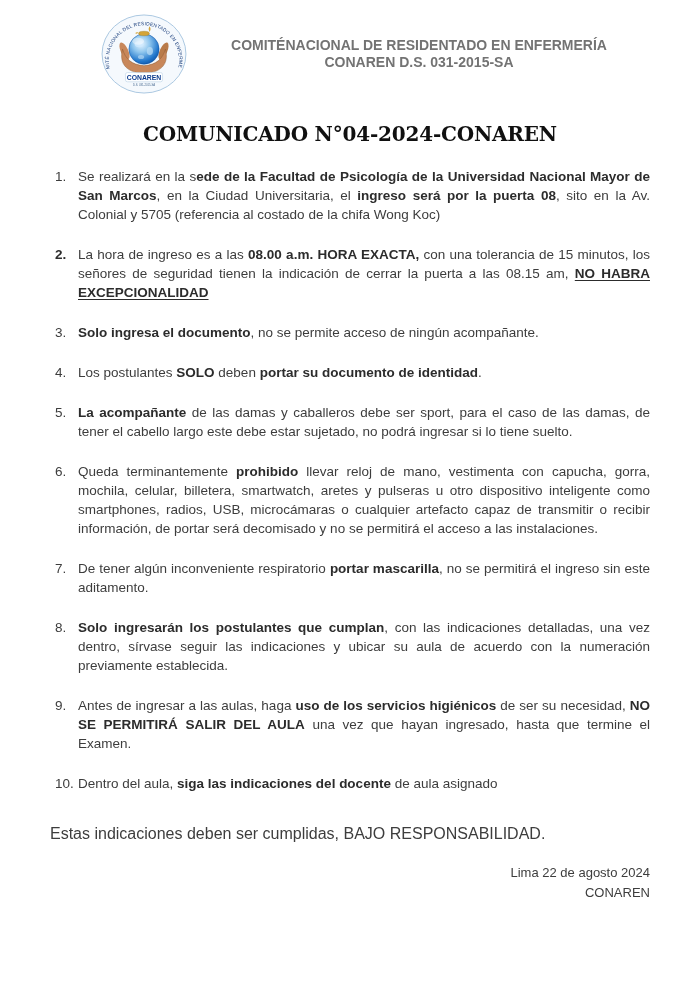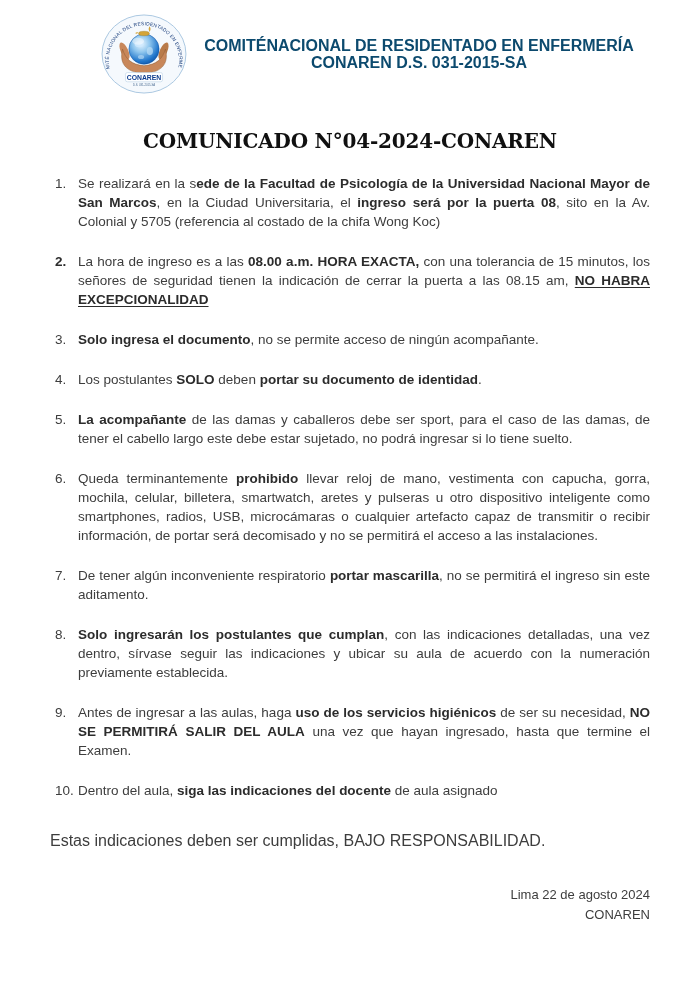--- a/index.html
+++ b/index.html
@@ -5,36 +5,36 @@
   html,body{margin:0;padding:0;background:#ffffff;}
   .page{
     width:700px;height:1006px;box-sizing:border-box;
     padding:14px 50px 16px 50px;margin:0 auto;background:#fff;
     font-family:"Liberation Sans",sans-serif;color:#3d3d3d;
     overflow:hidden;position:relative;
   }
   .doc-header{display:flex;align-items:center;}
   .logo{width:88px;height:80px;margin-left:50px;flex:0 0 auto;}
   .logo svg{width:100%;height:100%;display:block;}
-  .org-lines{flex:1;text-align:center;color:#0c4a6e;font-size:16px;line-height:17px;font-weight:600;}
+  .org-lines{flex:1;text-align:center;color:#737373;font-size:14px;line-height:17px;font-weight:600;}
   .title{
     text-align:center;font-family:"DejaVu Serif","Liberation Serif",serif;
-    font-weight:bold;font-size:20px;color:#101010;margin:35px 0 0 0;letter-spacing:-0.2px;
+    font-weight:bold;font-size:20px;color:#101010;margin:28px 0 0 0;letter-spacing:-0.2px;
   }
   .intro{margin:20px 0 0 0;font-size:13.5px;line-height:19px;text-align:justify;}
   .items{margin:21px 0 0 0;padding:0;list-style:none;}
   .item{display:flex;margin-top:21px;font-size:13.5px;line-height:19px;}
   .item:first-child{margin-top:0;}
   .item .num{flex:0 0 28px;box-sizing:border-box;padding-left:5px;}
   .item .num.bold{font-weight:bold;color:#2c2c2c;}
   .item .txt{flex:1;text-align:justify;}
   .b{font-weight:bold;color:#2c2c2c;}
   .u{text-decoration:underline;text-underline-offset:2px;}
   .note{margin:32px 0 0 0;font-size:16px;color:#3d3d3d;}
-  .signoff{margin-top:35px;text-align:right;font-size:13px;line-height:20px;color:#3d3d3d;}
+  .signoff{margin-top:20px;text-align:right;font-size:13px;line-height:20px;color:#3d3d3d;}
 </style>
 </head>
 <body>
 
 <div class="page">
 
   <header class="doc-header">
     <div class="logo">
       <svg viewBox="0 0 90 82" xmlns="http://www.w3.org/2000/svg">
         <defs>

